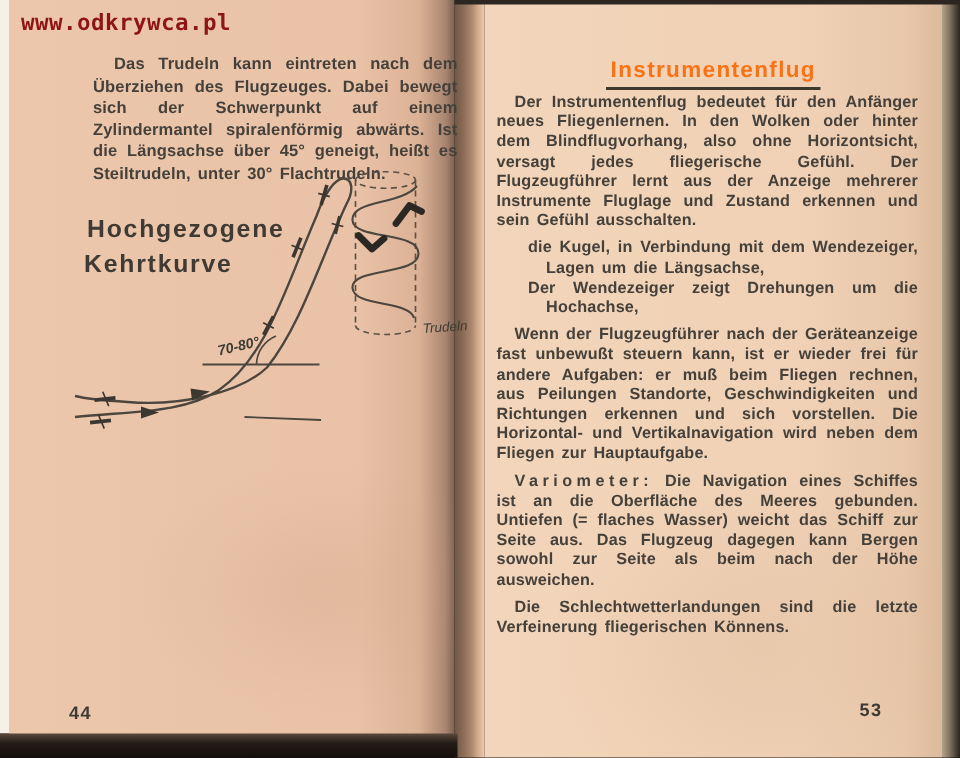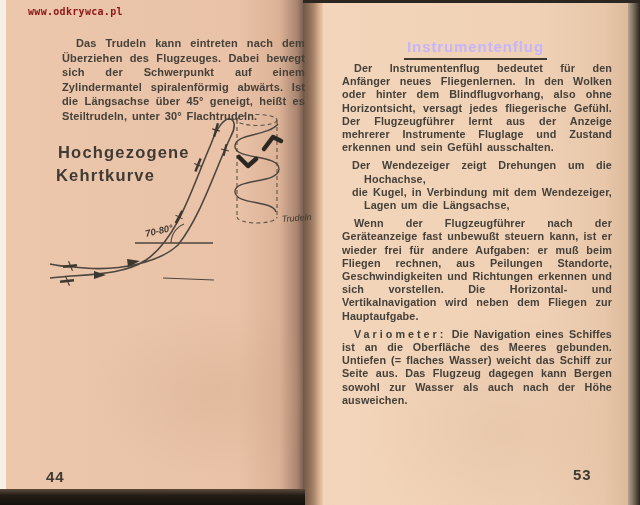--- a/index.html
+++ b/index.html
@@ -35,55 +35,55 @@
     background:linear-gradient(90deg,#b3a38d 0%,#857663 40%,#4e453a 75%,#2a241d 100%);
   }
   .edge-top{position:absolute;left:303px;top:0;width:337px;height:3px;background:#2c2620;}
   .edge-bottom-left{
     position:absolute;left:0;top:489px;width:305px;height:16px;
     background:linear-gradient(180deg,#5b4a3c 0%,#241d17 40%,#15100c 100%);
   }
 
   
   .watermark{
-    position:absolute;left:28px;top:6px;
+    position:absolute;left:14px;top:6px;
     font-family:"DejaVu Sans Mono",monospace;
-    font-size:10px;font-weight:bold;color:#8e1515;letter-spacing:.3px;
+    font-size:15px;font-weight:bold;color:#8e1515;letter-spacing:.3px;
   }
 
   
   .print{
     color:#45413a;font-weight:bold;
     font-size:10.8px;line-height:13.2px;
     text-align:justify;letter-spacing:.12px;word-spacing:1.6px;
   }
 
   
   .left-paragraph{
     position:absolute;left:62px;top:36px;width:243px;height:92px;overflow:hidden;
     font-size:11px;line-height:14.6px;text-indent:14px;
   }
-  .pagenum{position:absolute;font-size:15px;font-weight:bold;color:#3e3a33;letter-spacing:1px;}
+  .pagenum{position:absolute;font-size:12px;font-weight:bold;color:#3e3a33;letter-spacing:1px;}
   .pagenum-left{left:46px;top:468px;}
   .pagenum-right{left:573px;top:466px;}
 
   .diagram-svg{position:absolute;left:30px;top:110px;width:300px;height:185px;}
   .diagram-svg text{fill:#3f3a33;}
   .caption-hand{font-size:16.5px;font-weight:bold;letter-spacing:1.2px;fill:#3b362f;}
   .angle-text{font-size:9.5px;font-style:italic;font-weight:bold;fill:#4a443c;}
   .spiral-text{font-size:9px;font-style:italic;fill:#4e473e;}
 
   
   .title-wrap{position:absolute;left:323px;top:38px;width:305px;text-align:center;}
   .title-inner{
-    display:inline-block;font-size:15px;font-weight:bold;color:#c4b5fd;
+    display:inline-block;font-size:15px;font-weight:bold;color:#f97316;
     letter-spacing:.9px;border-bottom:2.2px solid #3e382f;padding:0 3px 3px 3px;
   }
   .right-column{position:absolute;left:331px;top:62px;width:281px;}
-  .right-column p{margin:0 0 5px 11px;}
+  .right-column p{margin:0 0 5px 0;}
   .right-column p.ind{text-indent:12px;}
   .list-block p{padding-left:33px;text-indent:-12px;margin:0;}
   .list-block{margin:0 0 5px 0;}
   .lead-spaced{letter-spacing:3px;}
 </style>
 </head>
 <body>
 
 <div class="photo">
 
@@ -170,24 +170,25 @@
   <div class="pagenum pagenum-right">53</div>
 
   <div class="title-wrap">
     <span class="title-inner">Instrumentenflug</span>
   </div>
 
   <div class="right-column print">
     <p class="ind">Der Instrumentenflug bedeutet für den Anfänger neues Fliegenlernen. In den Wolken oder hinter dem Blindflugvorhang, also ohne Horizontsicht, versagt jedes fliegerische Gefühl. Der Flugzeugführer lernt aus der Anzeige mehrerer Instrumente Fluglage und Zustand erkennen und sein Gefühl ausschalten.</p>
 
     <div class="list-block">
+      <p>die Kugel, in Verbindung mit dem Wendezeiger, Lagen um die Längsachse,</p>
       <p>Der Wendezeiger zeigt Drehungen um die Hochachse,</p>
-      <p>die Kugel, in Verbindung mit dem Wendezeiger, Lagen um die Längsachse,</p>
     </div>
 
     <p class="ind">Wenn der Flugzeugführer nach der Geräteanzeige fast unbewußt steuern kann, ist er wieder frei für andere Aufgaben: er muß beim Fliegen rechnen, aus Peilungen Standorte, Geschwindigkeiten und Richtungen erkennen und sich vorstellen. Die Horizontal- und Vertikalnavigation wird neben dem Fliegen zur Hauptaufgabe.</p>
 
-    <p class="ind"><span class="lead-spaced">Variometer:</span><span> Die Navigation eines Schiffes ist an die Oberfläche des Meeres gebunden. Untiefen (= flaches Wasser) weicht das Schiff zur Seite aus. Das Flugzeug dagegen kann Bergen sowohl zur Wasser als auch nach der Höhe ausweichen.</span></p>
+    <p class="ind"><span class="lead-spaced">Variometer:</span><span> Die Navigation eines Schiffes ist an die Oberfläche des Meeres gebunden. Untiefen (= flaches Wasser) weicht das Schiff zur Seite aus. Das Flugzeug dagegen kann Bergen sowohl zur Seite als beim nach der Höhe ausweichen.</span></p>
 
+    <p class="ind">Die Schlechtwetterlandungen sind die letzte Verfeinerung fliegerischen Könnens.</p>
 
   </div>
 
 </div>
 
 </body></html>

